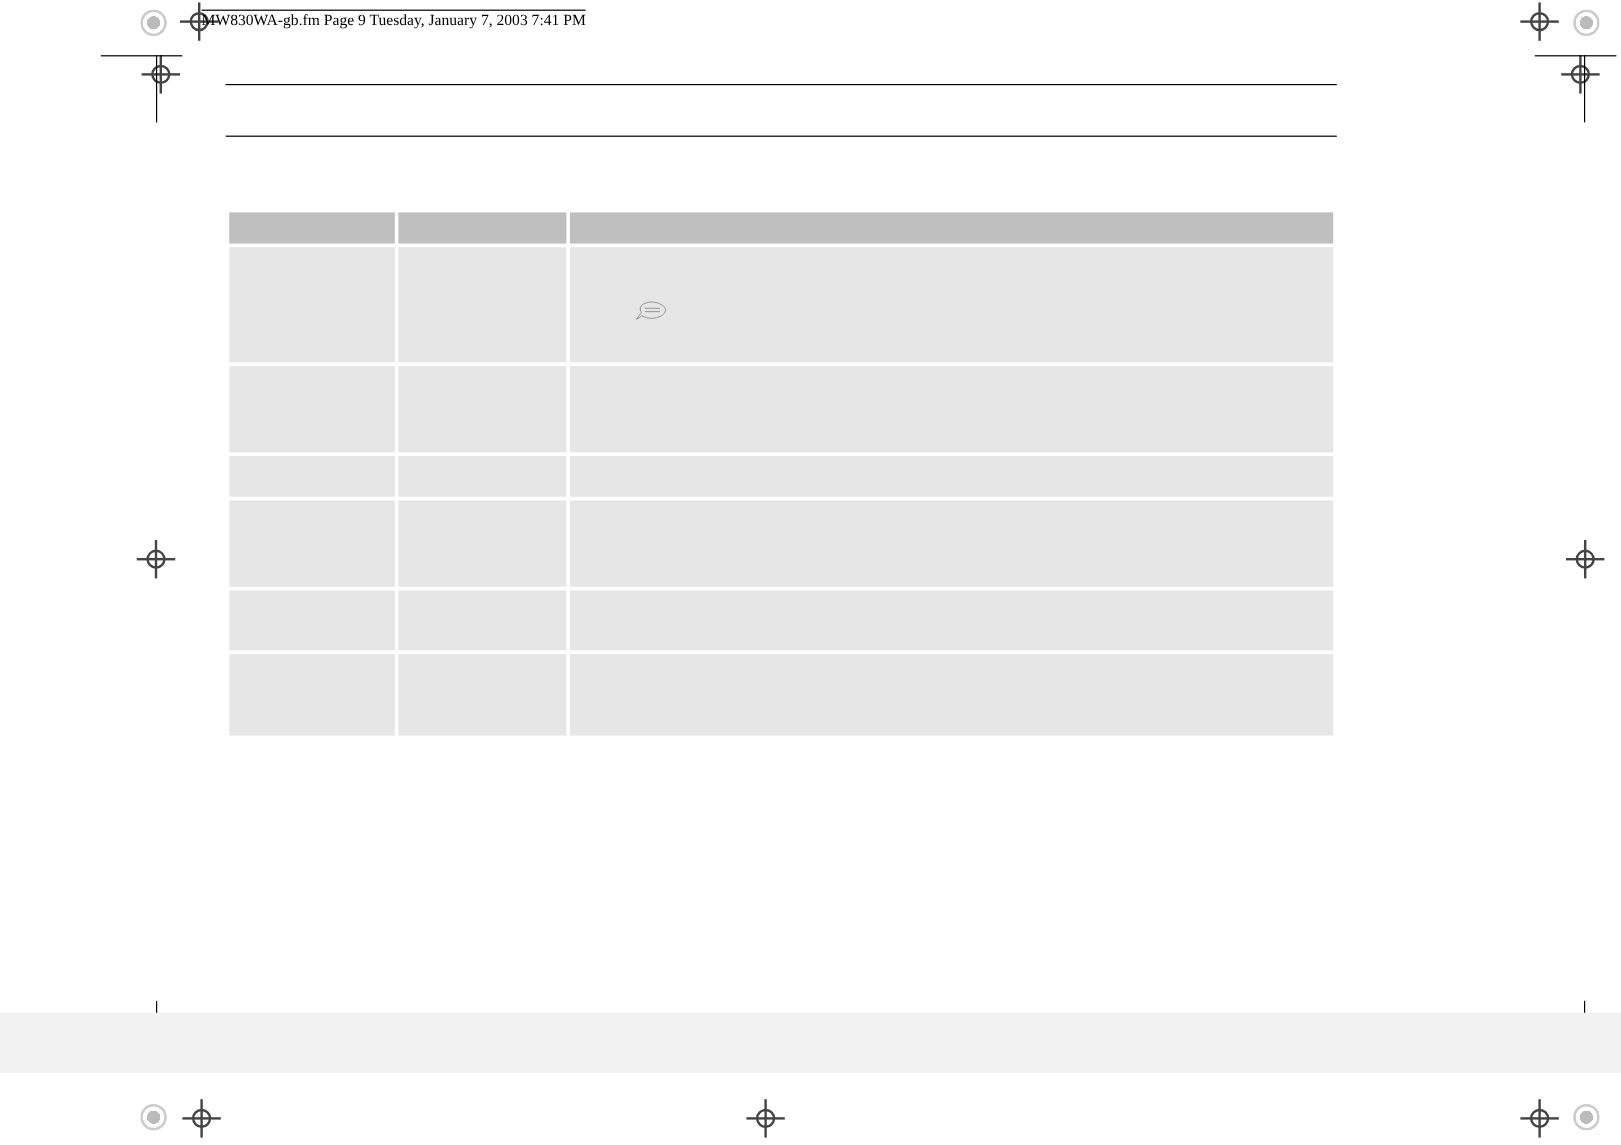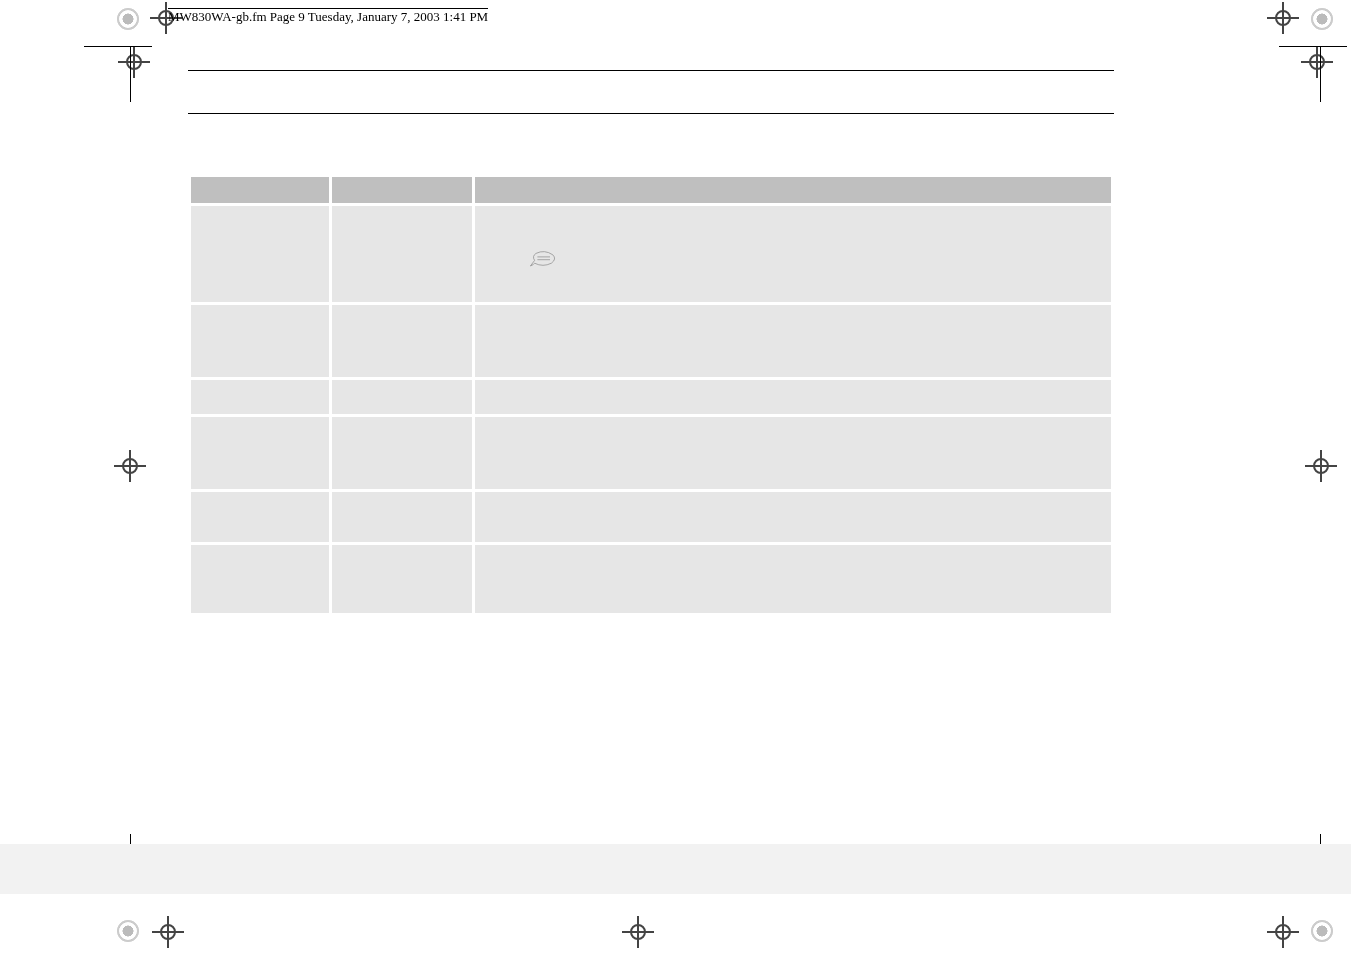--- a/index.html
+++ b/index.html
@@ -198,21 +198,21 @@
 <div class="corner-rule rule-tl-h"></div>
 <div class="corner-rule rule-tl-v"></div>
 <div class="corner-rule rule-tr-h"></div>
 <div class="corner-rule rule-tr-v"></div>
 <div class="corner-rule rule-bl-h"></div>
 <div class="corner-rule rule-bl-v"></div>
 <div class="corner-rule rule-br-h"></div>
 <div class="corner-rule rule-br-v"></div>
 
 <div class="file-header">
-  <span class="overline-text">MW830WA-gb.fm  Page 9  Tuesday, January 7, 2003  1:41 PM</span>
+  <span class="overline-text">MW830WA-gb.fm  Page 9  Tuesday, January 7, 2003  7:41 PM</span>
 </div>
 
 <div class="page">
   <div class="rule1"></div>
   <div class="rule2"></div>
 
   <div class="table-wrap">
     <table>
       <colgroup>
         <col class="c1">

